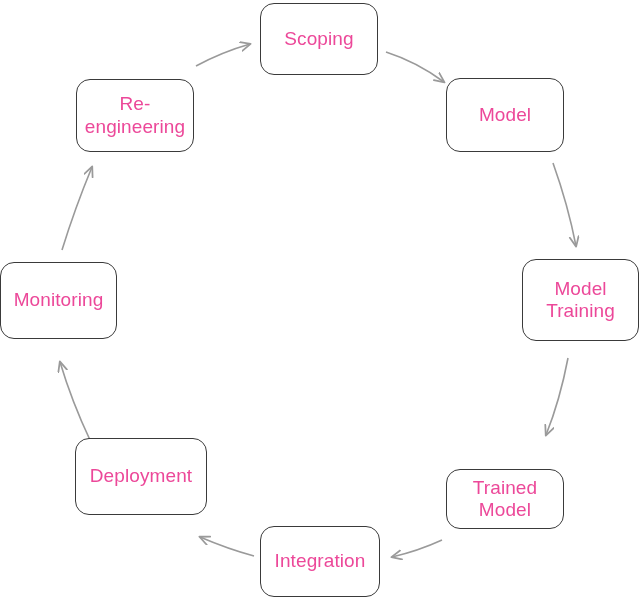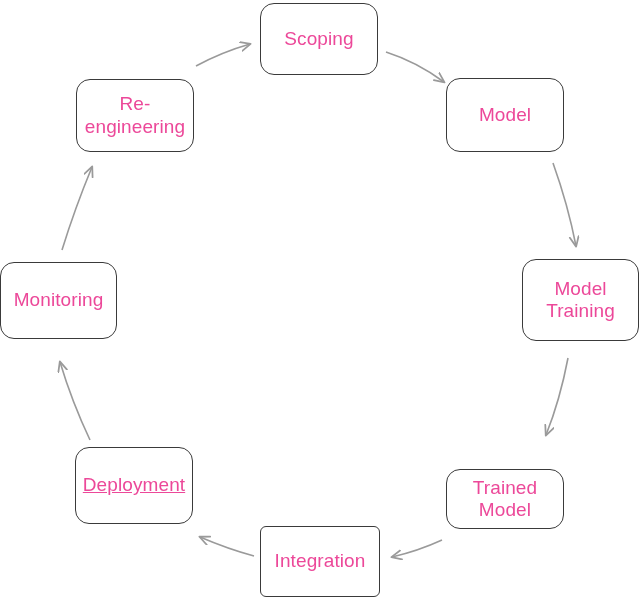--- a/index.html
+++ b/index.html
@@ -39,22 +39,22 @@
     font-size: 19px;
     line-height: 1.18;
     font-family: "Liberation Sans", sans-serif;
     letter-spacing: 0.1px;
     white-space: pre-line;
   }
   .node-scoping   { left: 260px; top: 3px;   width: 118px; height: 72px; }
   .node-data      { left: 446px; top: 78px;  width: 118px; height: 74px; }
   .node-training  { left: 522px; top: 259px; width: 117px; height: 82px; }
   .node-trained   { left: 446px; top: 469px; width: 118px; height: 60px; }
-  .node-integration { left: 260px; top: 526px; width: 120px; height: 71px; border-radius: 6px; }
-  .node-deployment  { left: 75px;  top: 447px; width: 118px; height: 77px; text-decoration: underline; }
+  .node-integration { left: 260px; top: 526px; width: 120px; height: 71px; }
+  .node-deployment  { left: 75px;  top: 438px; width: 132px; height: 77px; }
   .node-monitoring  { left: 0px;   top: 262px; width: 117px; height: 77px; }
   .node-reeng       { left: 76px;  top: 79px;  width: 118px; height: 73px; }
 </style>
 </head>
 <body>
 
 <div id="canvas">
 
   <svg class="arrow-layer" viewBox="0 0 640 602" xmlns="http://www.w3.org/2000/svg">
     <defs>

